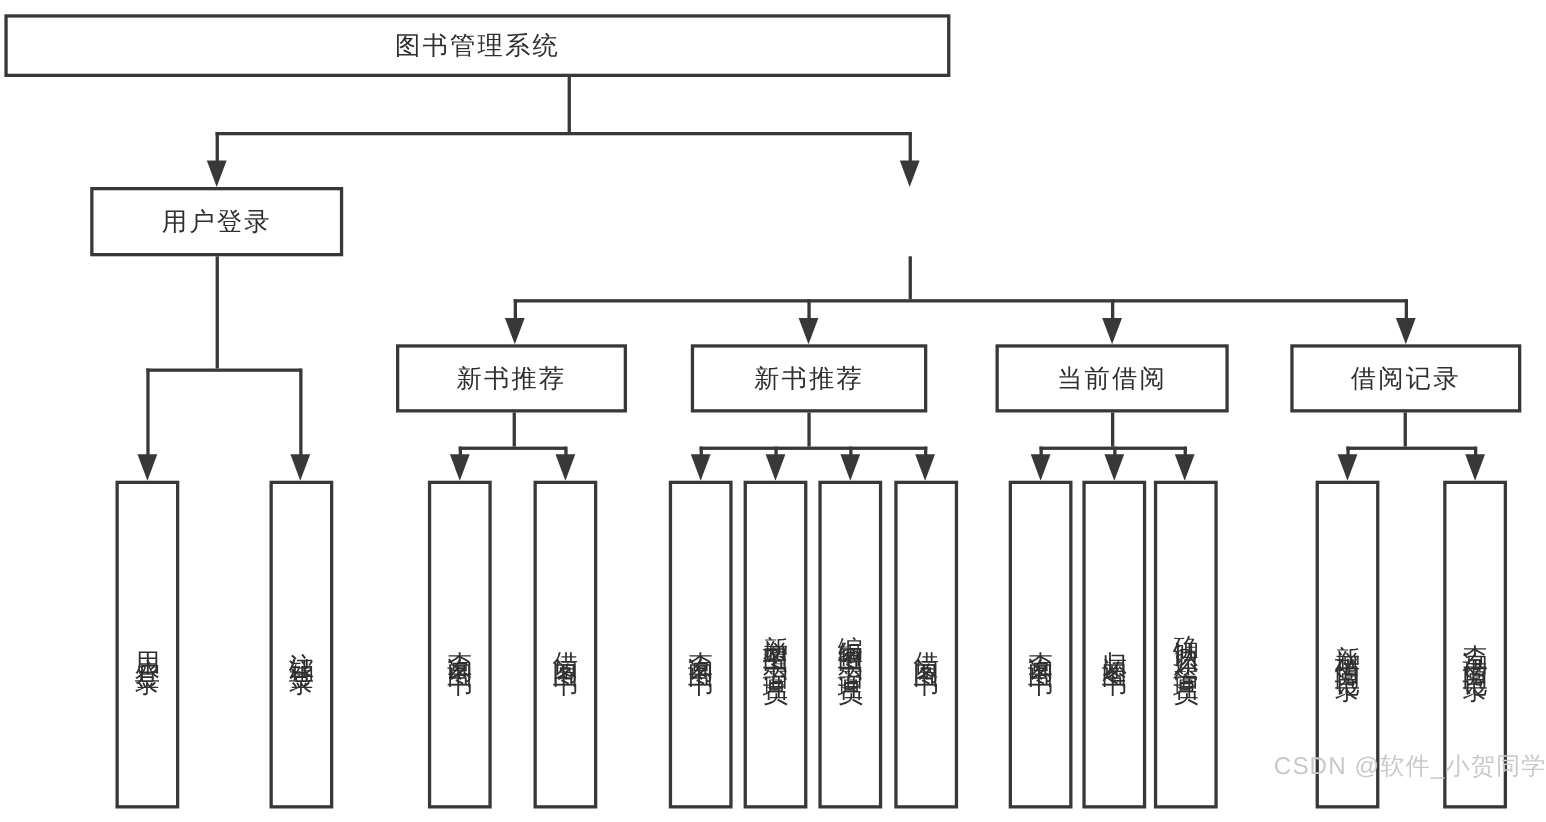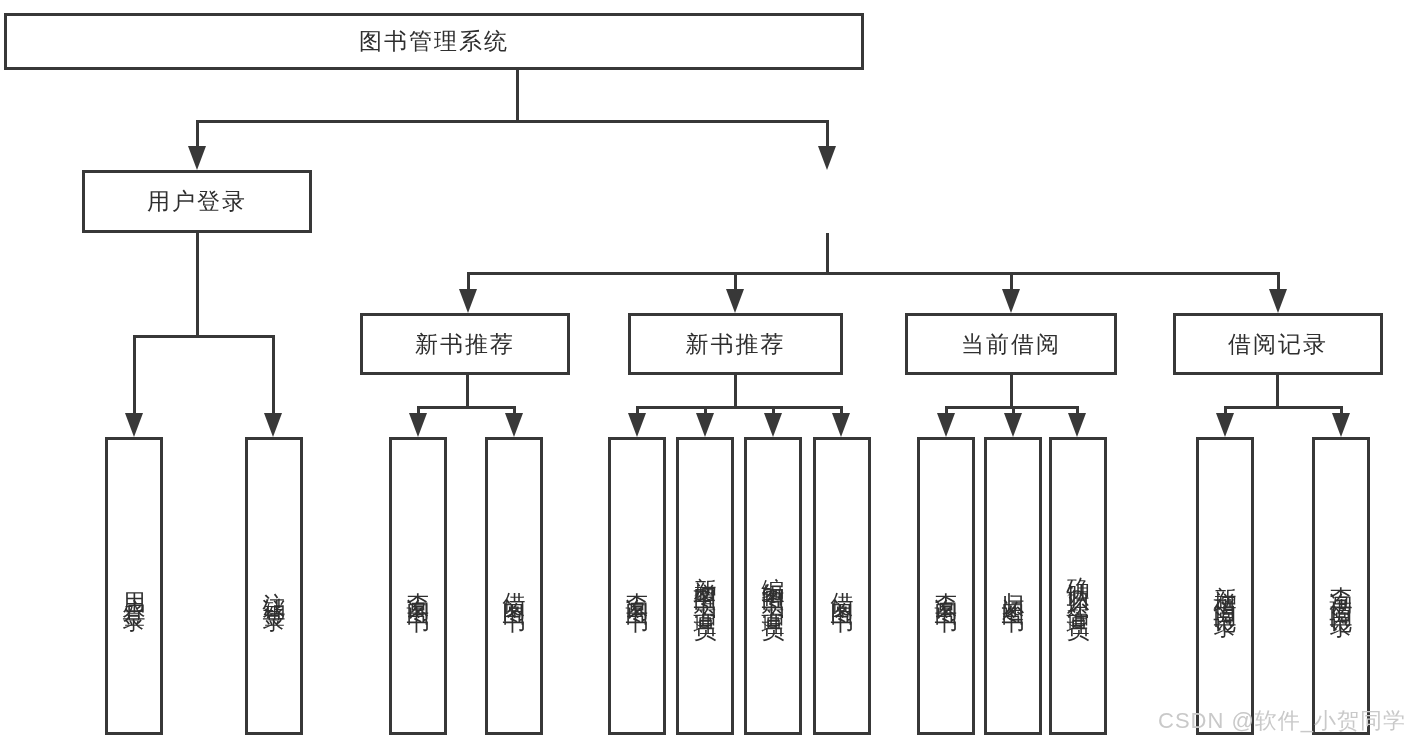--- a/index.html
+++ b/index.html
@@ -52,21 +52,21 @@
     position: absolute;
     width: 0;
     height: 0;
     border-left: 9px solid transparent;
     border-right: 9px solid transparent;
     border-top: 24px solid #383838;
   }
   .watermark {
     position: absolute;
     left: 1158px;
-    top: 706px;
+    top: 682px;
     font-size: 22px;
     letter-spacing: 1px;
     color: #c9c9c9;
     white-space: nowrap;
     z-index: 10;
   }
 </style>
 </head>
 <body>
 

